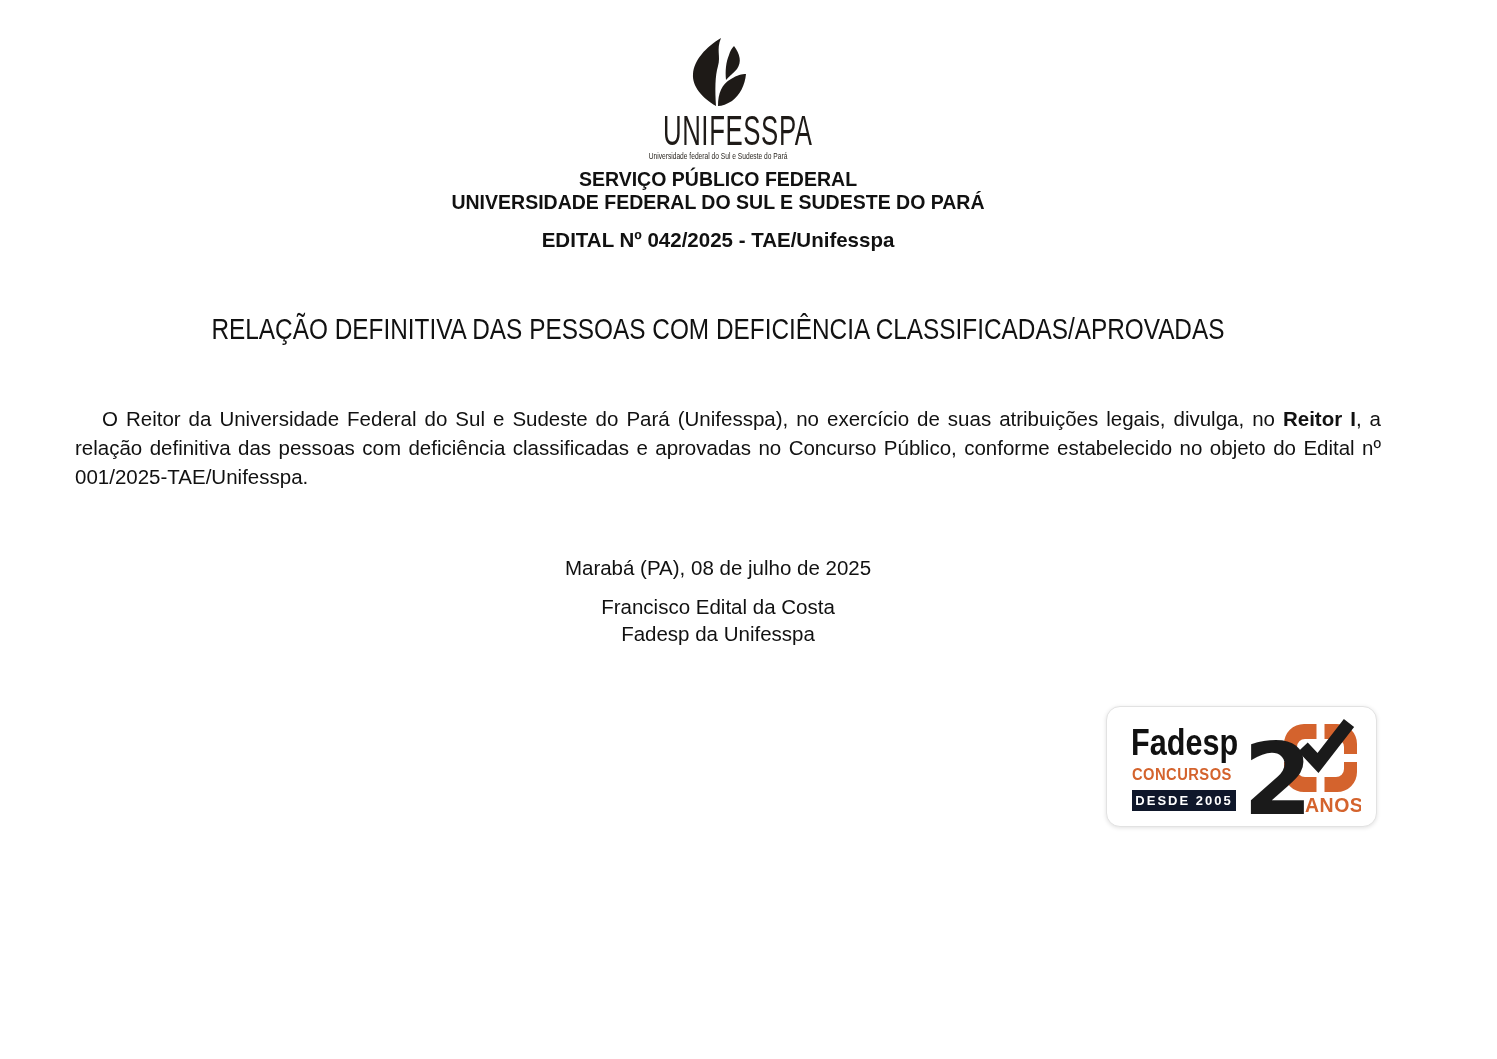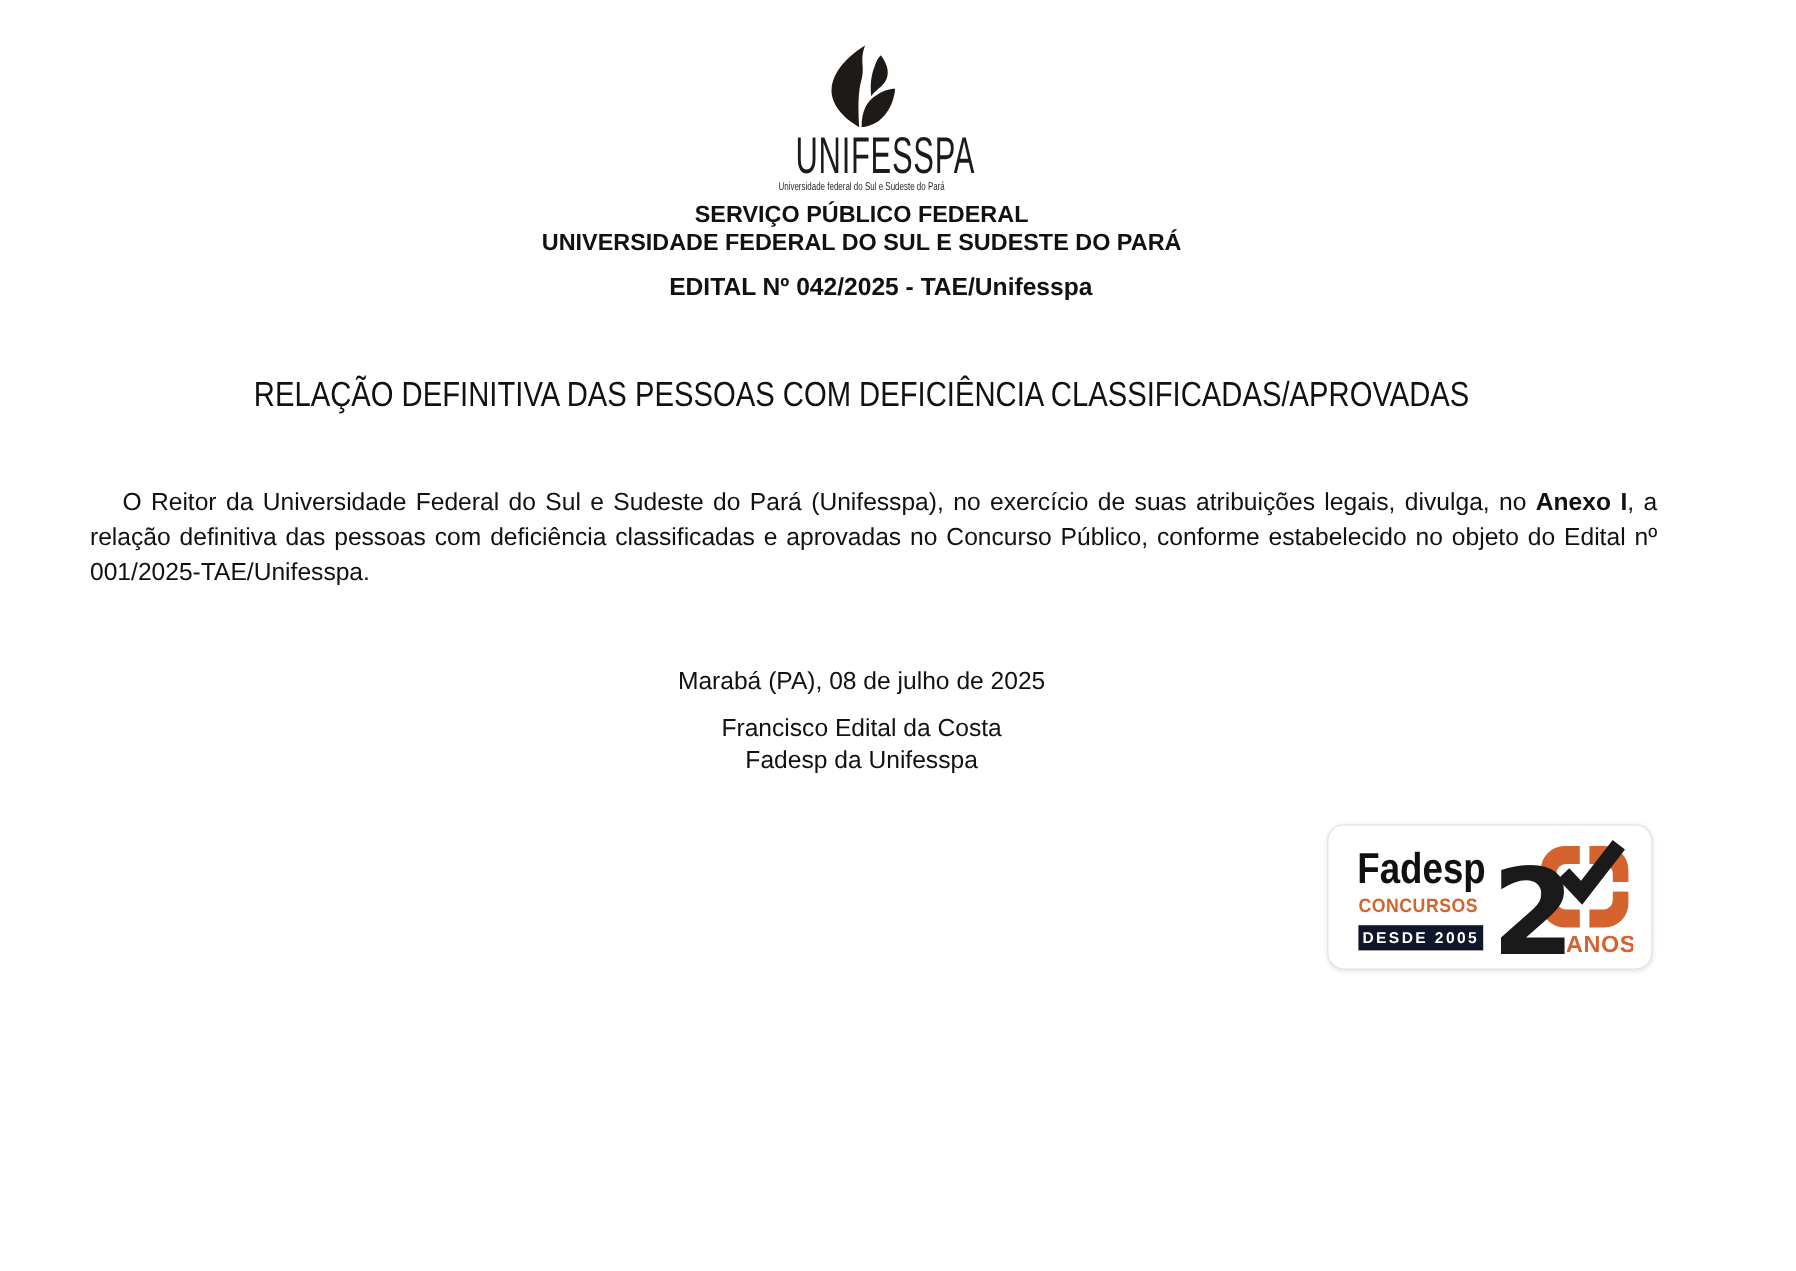--- a/index.html
+++ b/index.html
@@ -19,37 +19,37 @@
   
   .flame-wrap{position:absolute;top:38px;left:50%;transform:translateX(-50%);}
   .wordmark{top:110px;font-size:43px;font-weight:400;letter-spacing:1px;line-height:40px;color:#1e1a17;padding-left:20px;}
   .wordmark .squeeze{display:inline-block;transform:scaleX(0.60);transform-origin:center;white-space:nowrap;}
   .tagline{top:150px;font-size:9.5px;line-height:11px;color:#2a2620;}
   .tagline .squeeze{display:inline-block;transform:scaleX(0.70);transform-origin:center;white-space:nowrap;}
 
   .hdr-line{font-weight:bold;font-size:19.5px;line-height:23px;color:#111;}
   .hdr-line1{top:168px;}
   .hdr-line2{top:191px;}
-  .edital{top:228px;font-weight:bold;font-size:20.5px;line-height:23px;color:#111;padding-left:16px;}
+  .edital{top:228px;font-weight:bold;font-size:20.5px;line-height:23px;color:#111;}
 
   .doc-title{top:312px;font-weight:normal;font-size:29px;line-height:34px;color:#111;}
   .doc-title .squeeze{display:inline-block;transform:scaleX(0.84);transform-origin:center;white-space:nowrap;}
 
   .body-par{
     position:absolute;top:404px;left:75px;width:1306px;
     font-size:20.5px;line-height:29px;text-align:justify;text-indent:27px;
     color:#111;margin:0;
   }
   .dateline{top:553px;font-size:20.5px;line-height:29px;color:#111;}
   .sig-name{top:593px;font-size:20.5px;line-height:27px;color:#111;}
   .sig-role{top:620px;font-size:20.5px;line-height:27px;color:#111;}
 
   
   .fadesp-card{
-    position:absolute;left:1106px;top:687px;width:271px;height:121px;
+    position:absolute;left:1106px;top:706px;width:271px;height:121px;
     background:#ffffff;border:1px solid #e2e2e2;border-radius:14px;
     box-shadow:0 1px 4px rgba(0,0,0,0.12);
     box-sizing:border-box;
   }
   .fadesp-brand{
     position:absolute;left:24px;top:18px;width:120px;
     font-weight:bold;font-size:36px;line-height:36px;color:#111;
   }
   .fadesp-brand .squeeze{display:inline-block;transform:scaleX(0.85);transform-origin:left center;white-space:nowrap;}
   .fadesp-sub{
@@ -85,21 +85,21 @@
   </div>
 
   <div class="centered hdr-line hdr-line1">SERVIÇO PÚBLICO FEDERAL</div>
   <div class="centered hdr-line hdr-line2">UNIVERSIDADE FEDERAL DO SUL E SUDESTE DO PARÁ</div>
   <div class="centered edital">EDITAL Nº 042/2025 - TAE/Unifesspa</div>
 
   <div class="centered doc-title">
     <span class="squeeze">RELAÇÃO DEFINITIVA DAS PESSOAS COM DEFICIÊNCIA CLASSIFICADAS/APROVADAS</span>
   </div>
 
-  <p class="body-par"><span>O Reitor da Universidade Federal do Sul e Sudeste do Pará (Unifesspa), no exercício de suas atribuições legais, divulga, no </span><b>Anexo I</b><span>, a relação definitiva das pessoas com deficiência classificadas e aprovadas no Concurso Público, conforme estabelecido no objeto do Edital nº 001/2025-TAE/Unifesspa.</span></p>
+  <p class="body-par"><span>O Reitor da Universidade Federal do Sul e Sudeste do Pará (Unifesspa), no exercício de suas atribuições legais, divulga, no </span><b>Reitor I</b><span>, a relação definitiva das pessoas com deficiência classificadas e aprovadas no Concurso Público, conforme estabelecido no objeto do Edital nº 001/2025-TAE/Unifesspa.</span></p>
 
   <div class="centered dateline">Marabá (PA), 08 de julho de 2025</div>
   <div class="centered sig-name">Francisco Edital da Costa</div>
   <div class="centered sig-role">Fadesp da Unifesspa</div>
 
 </div>
 
 <div class="fadesp-card">
   <div class="fadesp-brand">
     <span class="squeeze">Fadesp</span>

